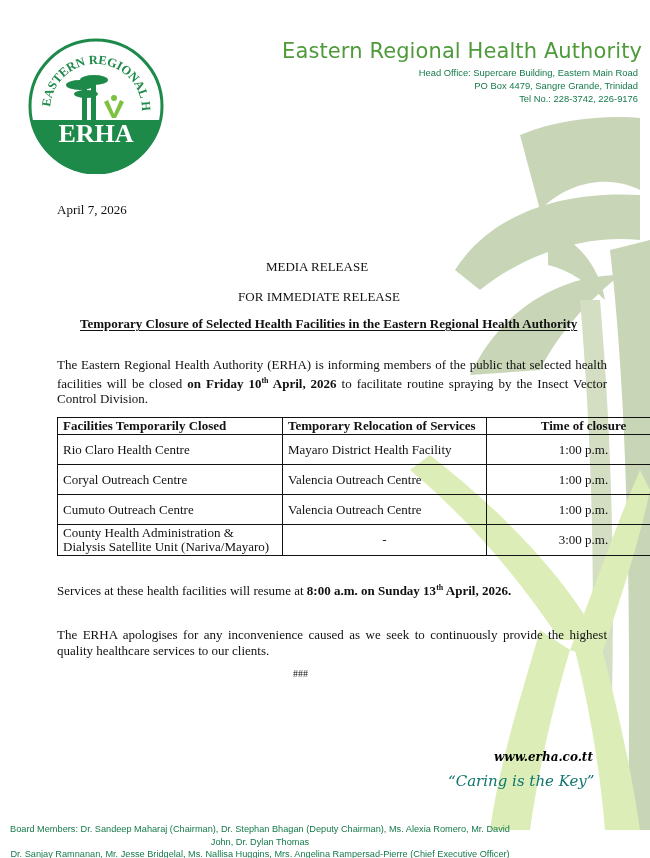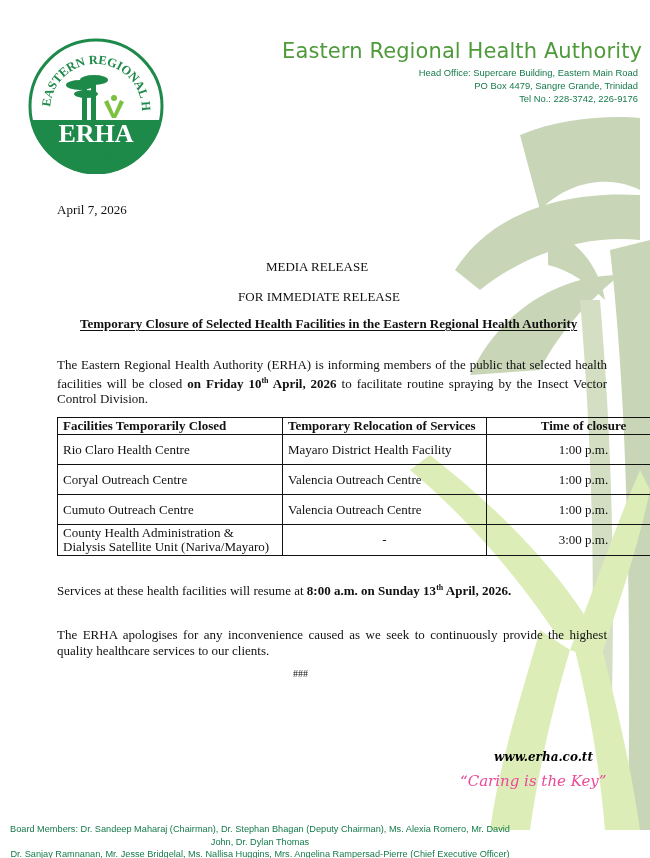--- a/index.html
+++ b/index.html
@@ -19,21 +19,21 @@
   th, td { border:1px solid #111; padding:0 5px; }
   th { font-weight:bold; height:16px; text-align:left; }
   th.t3, td.t3 { text-align:center; }
   td { height:29px; }
   td.tall { height:30px; line-height:14px;margin-left:37px; }
   td.dash { text-align:center; }
   .p2 { position:absolute; left:57px; top:583px; font-size:13px; }
   .p3 { position:absolute; left:57px; top:627px; width:550px; font-size:13px; line-height:15.5px; text-align:justify; }
   .hash { position:absolute; left:293px; top:668px; font-size:10px; }
   .url { position:absolute; left:494px; top:750px; font-family:"DejaVu Serif", serif; font-style:italic; font-weight:bold; font-size:12px; color:#000000; }
-  .slogan { position:absolute; left:460px; top:772px; font-family:"DejaVu Serif", serif; font-style:italic; font-size:15px; color:#ec4899; }
+  .slogan { position:absolute; left:448px; top:772px; font-family:"DejaVu Serif", serif; font-style:italic; font-size:15px; color:#0f766e; }
   .board { position:absolute; left:0; top:823px; width:520px; text-align:center; font-family:"Liberation Sans", sans-serif; font-size:9.2px; line-height:12.5px; color:#157a4a; }
   sup { font-size:8px; }
 </style>
 </head>
 <body>
 
 <svg class="bg-art" viewBox="0 0 650 858">
 
   <path d="M520 135 C560 118 610 115 640 118 L640 190 C610 175 570 180 540 210 Z" fill="#c8d5b6"></path>
   <path d="M455 270 C490 215 560 190 640 195 L640 240 C590 235 530 250 480 290 Z" fill="#c8d5b6"></path>

